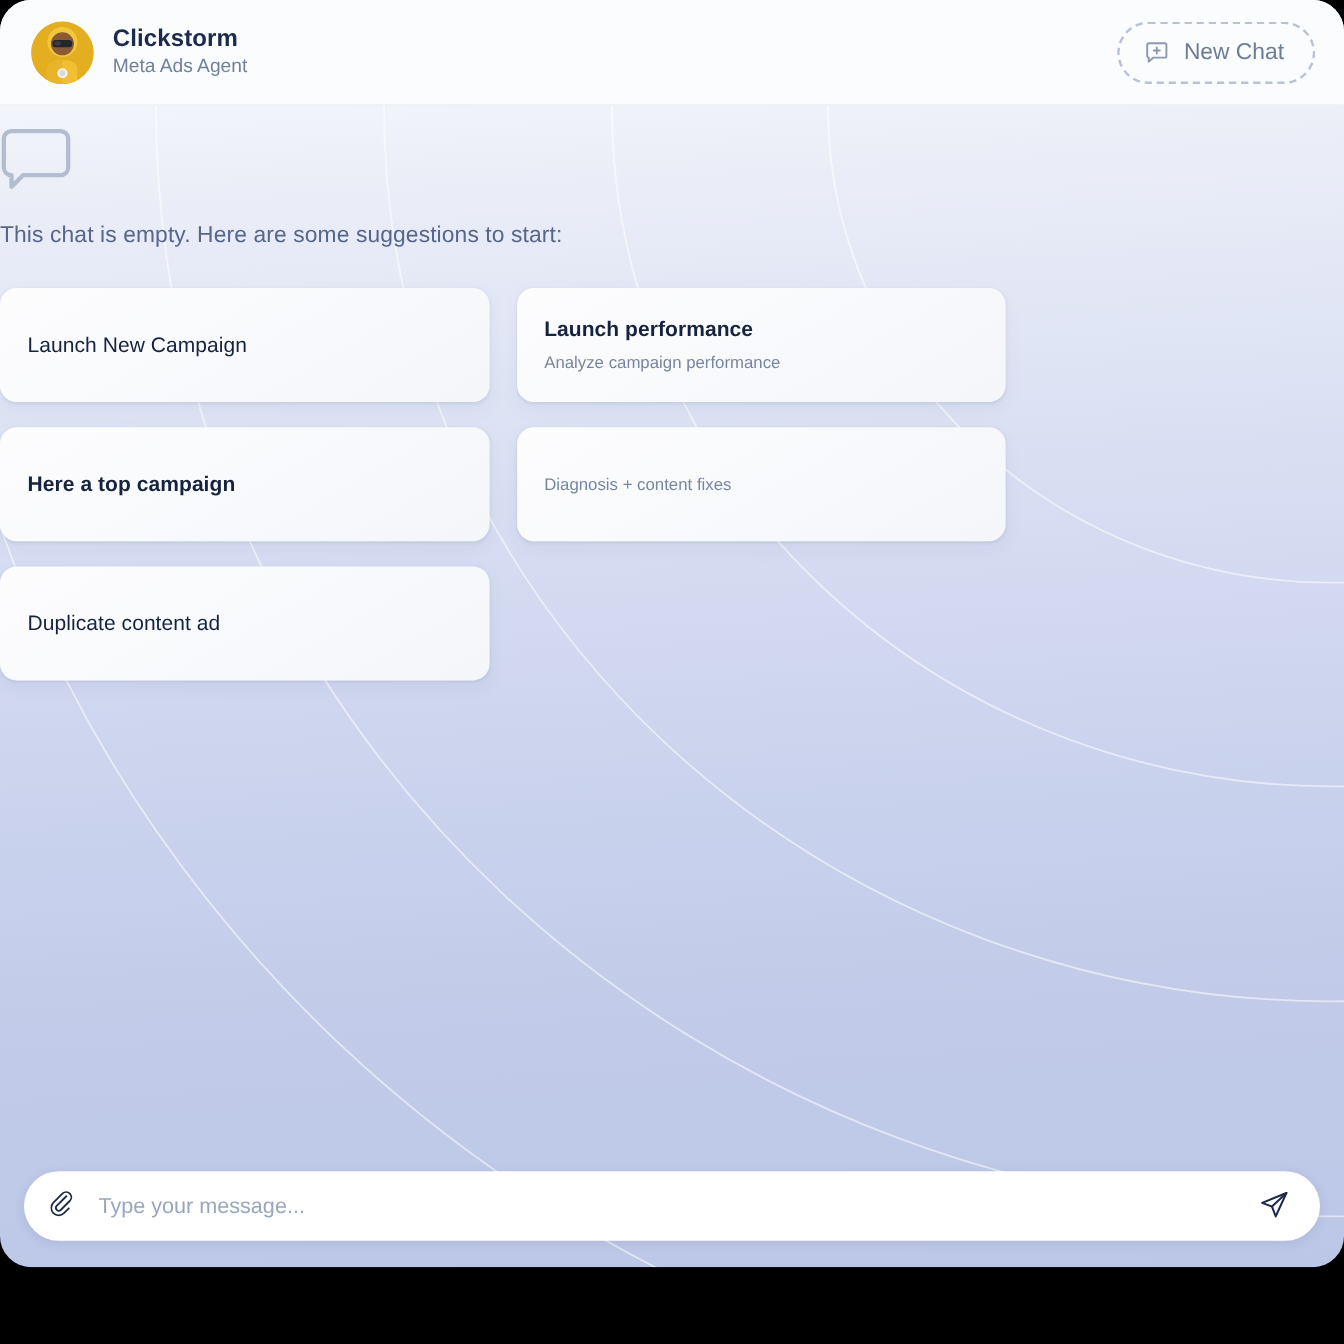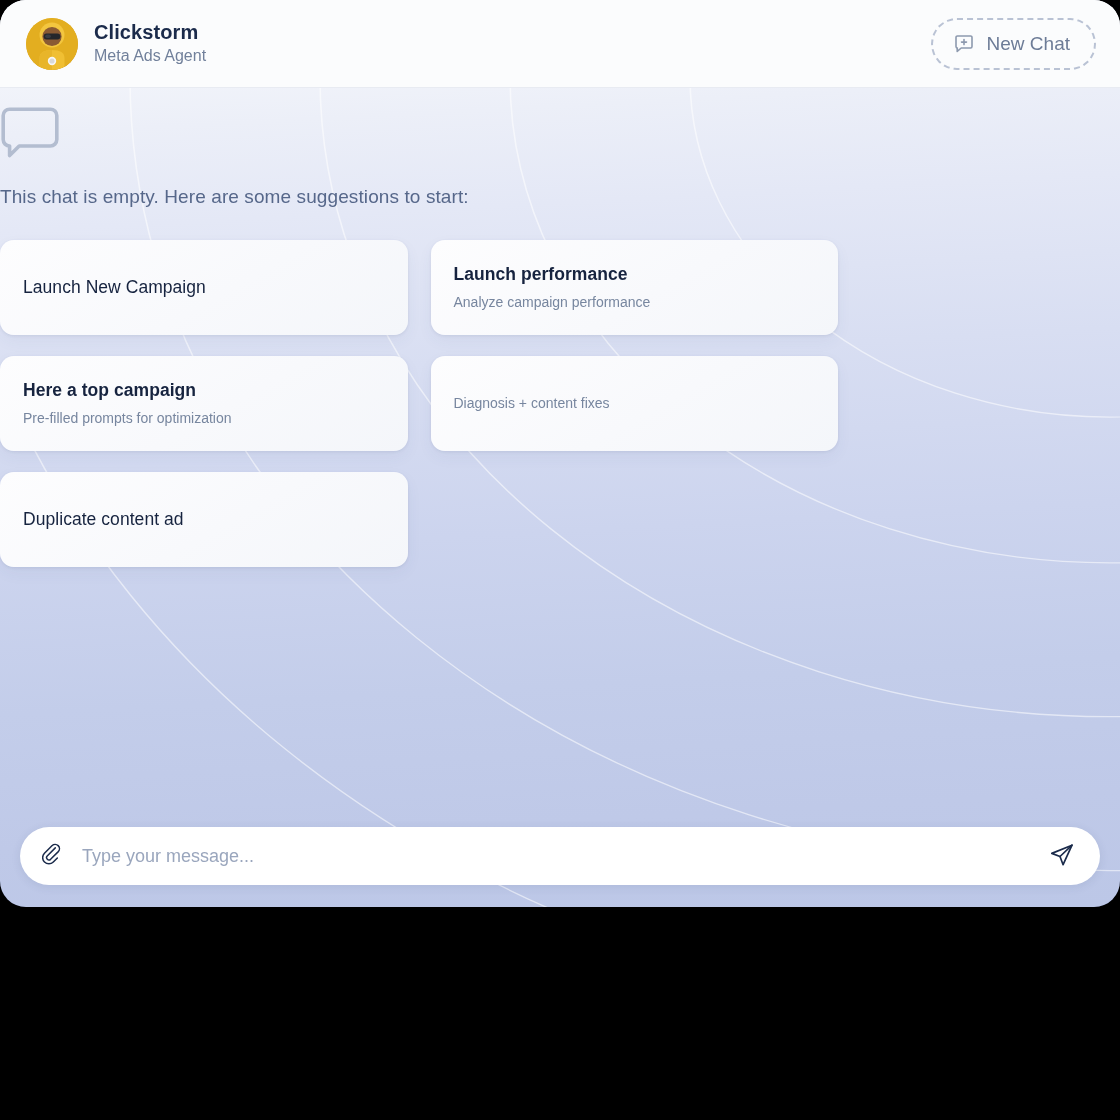--- a/index.html
+++ b/index.html
@@ -8,21 +8,21 @@
     width: 1120px;
     height: 1120px;
     background: #000;
     font-family: "Liberation Sans", sans-serif;
     overflow: hidden;
   }
 
   #app {
     position: relative;
     width: 1120px;
-    height: 907px;
+    height: 1056px;
     border-radius: 26px;
     overflow: hidden;
     background: #0f172a;
     display: flex;
     flex-direction: column;
   }
 
   
   .bg-layer {
     position: absolute;
@@ -282,21 +282,20 @@
         <div class="card-title">Launch New Campaign</div>
       </div>
 
       <div class="card">
         <div class="card-title">Launch performance</div>
         <div class="card-sub">Analyze campaign performance</div>
       </div>
 
       <div class="card">
         <div class="card-title">Here a top campaign</div>
-        <div class="card-sub">Pre-filled prompts for optimization</div>
       </div>
 
       <div class="card">
         <div class="card-sub">Diagnosis + content fixes</div>
       </div>
 
       <div class="card no-sub">
         <div class="card-title">Duplicate content ad</div>
       </div>
 

